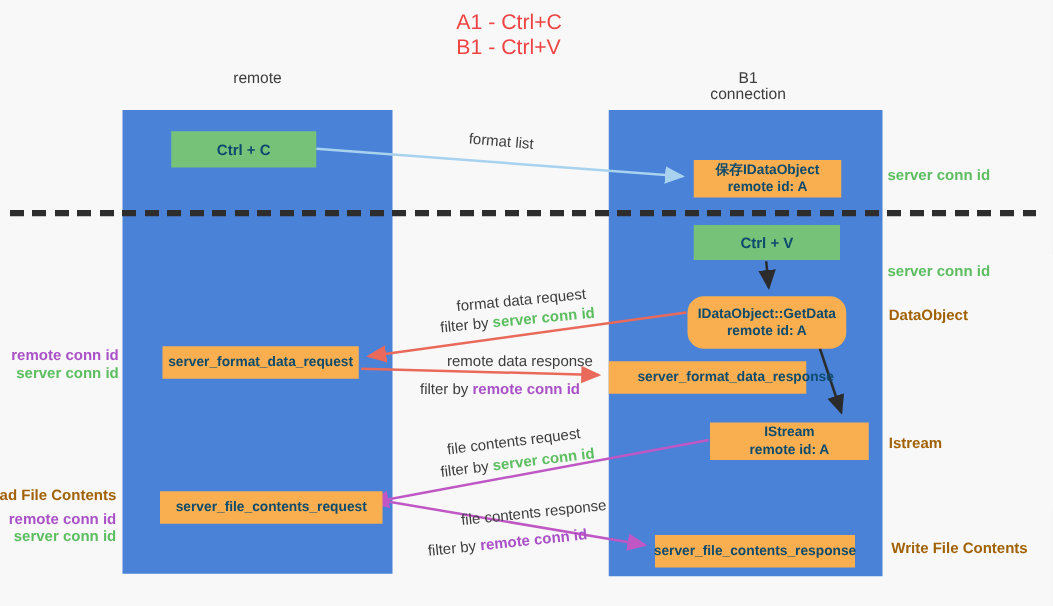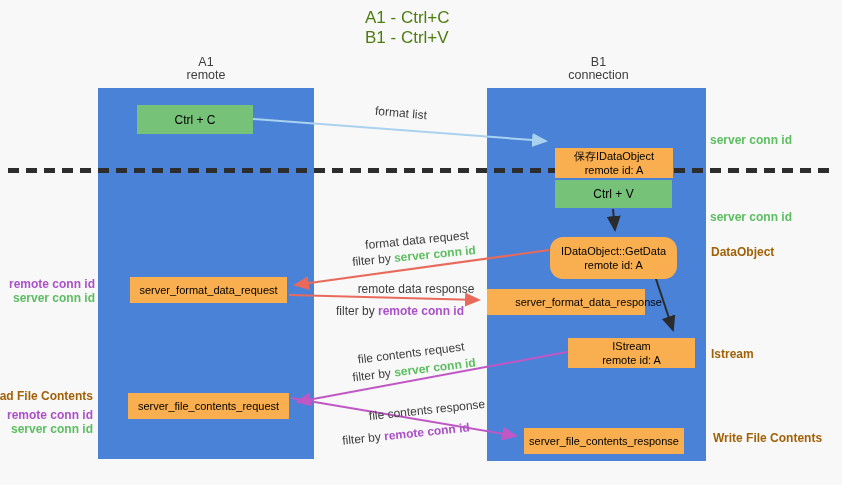--- a/index.html
+++ b/index.html
@@ -1,31 +1,31 @@
 <!DOCTYPE html>
 <html><head>
 <meta charset="utf-8">
 <style>
   * { margin:0; padding:0; box-sizing:border-box; }
   body { background:#e8e8e8; font-family:"Liberation Sans", sans-serif; }
   .canvas {
     position:relative; width:842px; height:485px; background:#f8f8f8;
     overflow:hidden; color:#3d3d3d;
   }
-  .title { position:absolute; left:365px; top:8px; font-size:17px; line-height:20px; color:#4d7c0f; z-index:5; }
+  .title { position:absolute; left:365px; top:8px; font-size:17px; line-height:20px; color:#ef4444; z-index:5; }
   .lane-header { position:absolute; top:56px; width:216px; text-align:center; font-size:12.5px; line-height:13px; color:#3d3d3d; z-index:5; }
   .lane-col { position:absolute; background:#4a82d8; z-index:1; }
   .divider {
     position:absolute; left:8px; top:168px; width:826px; height:5px; z-index:2;
     background:repeating-linear-gradient(to right, #2d2d2d 0 11px, transparent 11px 18px);
   }
   svg.arrows { position:absolute; left:0; top:0; z-index:3; }
   .box {
     position:absolute; display:flex; flex-direction:column; align-items:center; justify-content:center;
-    color:#000000; text-align:center; z-index:4; white-space:nowrap;
+    color:#0c4a6e; text-align:center; z-index:4; white-space:nowrap;font-weight:bold;
   }
   .box.green { background:#76c279; font-size:12px; }
   .box.orange { background:#f9af4f; font-size:11px; }
   .box .l1, .box .l2 { line-height:14px; font-size:11px; }
   .flow-label { position:absolute; font-size:12px; color:#3d3d3d; white-space:nowrap; z-index:5; }
   .key-green { color:#5cbe60; font-weight:bold; }
   .key-purple { color:#ab51c8; font-weight:bold; }
   .side-label { position:absolute; font-size:12px; z-index:5; white-space:nowrap; }
   .side-label.dark { color:#a16207;font-weight:bold; }
   .side-label.green { color:#5cbe60; font-weight:bold; }
@@ -37,21 +37,20 @@
 <body>
 
 <div class="canvas">
 
   <div class="title">
     <div>A1 - Ctrl+C</div>
     <div>B1 - Ctrl+V</div>
   </div>
 
   <div class="lane-header" style="left:98px;">
-    <div>A1</div>
     <div>remote</div>
   </div>
   <div class="lane-header" style="left:489px; width:219px;">
     <div>B1</div>
     <div>connection</div>
   </div>
 
   <div class="lane-col" style="left:98px; top:88px; width:216px; height:371px;"></div>
   <div class="lane-col" style="left:487px; top:88px; width:219px; height:373px;"></div>
 
@@ -78,21 +77,21 @@
     <line x1="549" y1="250" x2="295" y2="285" stroke="#e96a5b" stroke-width="2" marker-end="url(#mRed)"></line>
     <line x1="289" y1="295" x2="479" y2="300" stroke="#e96a5b" stroke-width="2" marker-end="url(#mRed)"></line>
     <line x1="567" y1="352" x2="297" y2="402" stroke="#bf58c5" stroke-width="2" marker-end="url(#mMag)"></line>
     <line x1="291" y1="398" x2="516" y2="436" stroke="#bf58c5" stroke-width="2" marker-end="url(#mMag)"></line>
   </svg>
 
   <div class="box green" style="left:137px; top:105px; width:116px; height:29px;">
     <span>Ctrl + C</span>
   </div>
 
-  <div class="box orange" style="left:555px; top:128px; width:118px; height:30px;margin-top:20px;">
+  <div class="box orange" style="left:555px; top:128px; width:118px; height:30px;">
     <span class="l1">保存IDataObject</span>
     <span class="l2">remote id: A</span>
   </div>
 
   <div class="box green" style="left:555px; top:180px; width:117px; height:28px;">
     <span>Ctrl + V</span>
   </div>
 
   <div class="box orange" style="left:550px; top:237px; width:127px; height:42px;border-radius:13px;">
     <span class="l1">IDataObject::GetData</span>
@@ -105,21 +104,21 @@
 
   <div class="box orange" style="left:487px; top:289px; width:158px; height:26px;padding-left:45px;">
     <span>server_format_data_response</span>
   </div>
 
   <div class="box orange" style="left:568px; top:338px; width:127px; height:30px;">
     <span class="l1">IStream</span>
     <span class="l2">remote id: A</span>
   </div>
 
-  <div class="box orange" style="left:128px; top:393px; width:161px; height:26px;">
+  <div class="box orange" style="left:128px; top:393px; width:178px; height:26px;">
     <span>server_file_contents_request</span>
   </div>
 
   <div class="box orange" style="left:524px; top:428px; width:160px; height:26px;">
     <span>server_file_contents_response</span>
   </div>
 
   <div class="flow-label" style="left:401px; top:113px; transform:translate(-50%,-50%) rotate(5deg);">format list</div>
 
   <div class="flow-label" style="left:417px; top:240px; transform:translate(-50%,-50%) rotate(-5.5deg);">format data request</div>

